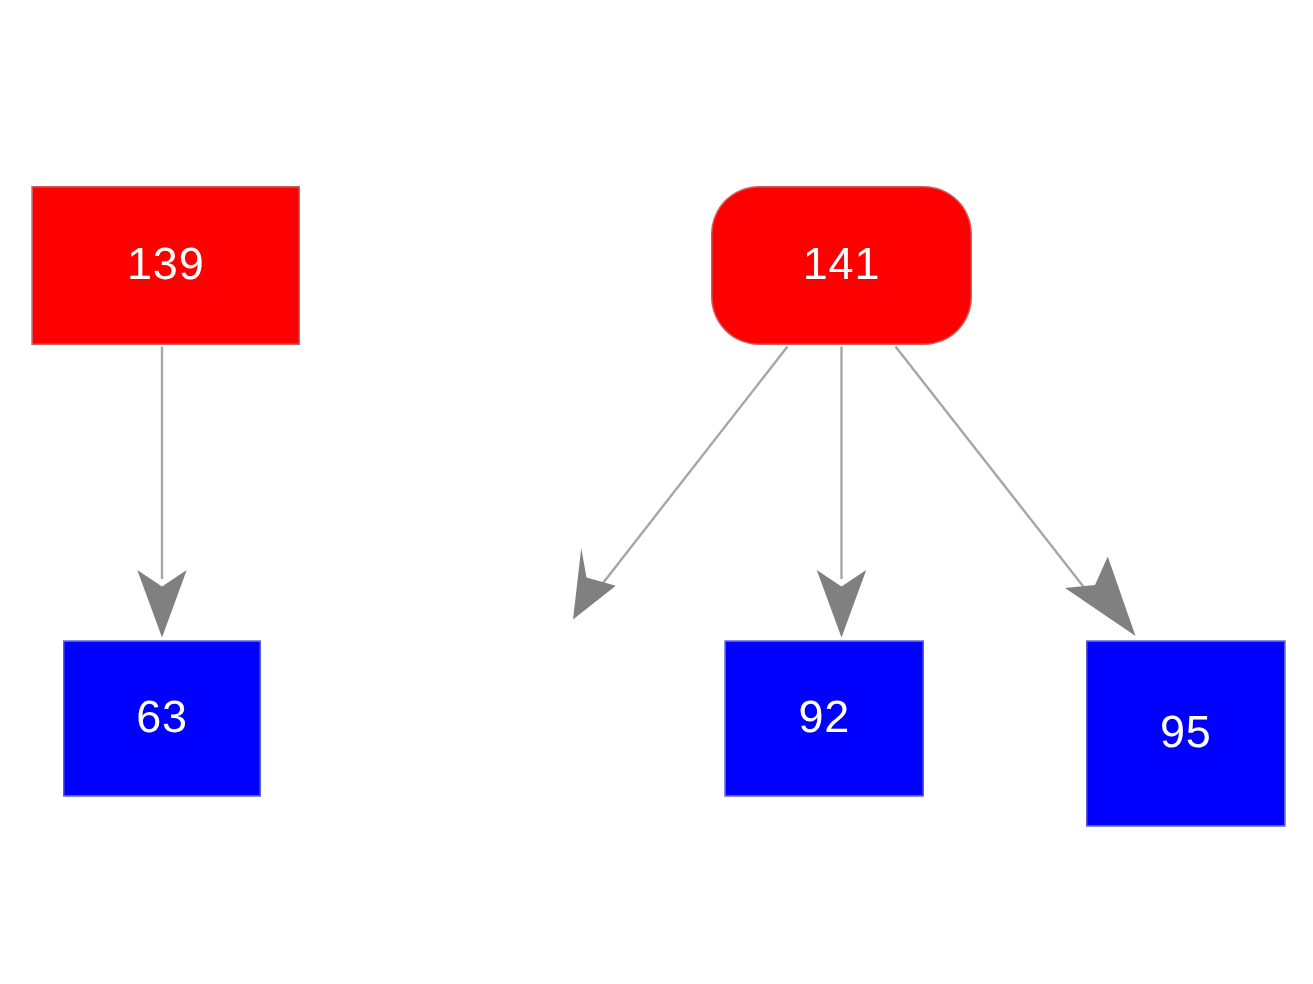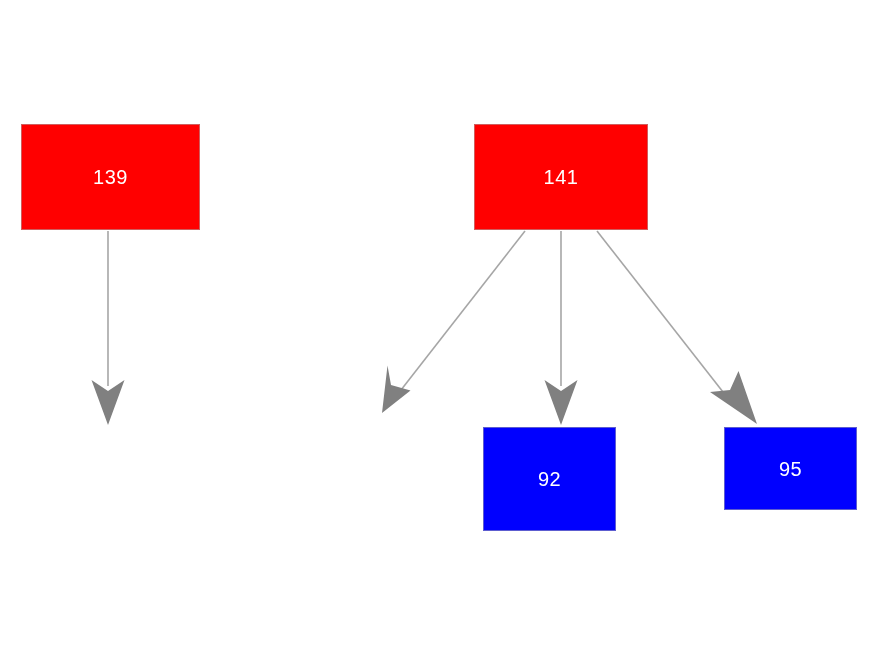--- a/index.html
+++ b/index.html
@@ -38,21 +38,21 @@
     position: absolute;
     box-sizing: border-box;
     display: flex;
     align-items: center;
     justify-content: center;
     border: 1px solid rgba(170,170,170,0.55);
   }
   .node-label {
     color: #ffffff;
     font-family: "Liberation Sans", sans-serif;
-    font-size: 20px;
+    font-size: 30px;
     font-weight: 400;
     line-height: 1;
     letter-spacing: 0.5px;
     white-space: nowrap;
   }
 </style>
 </head>
 <body>
 
 <div id="diagram-canvas">
@@ -79,28 +79,31 @@
       <path d="M 757 424 L 710 392 L 730 390 L 738.5 371 Z" fill="#808080"></path>
     </g>
   </svg>
 
   <div id="node-layer">
 
     <div class="node" style="left:21px; top:124px; width:179px; height:106px; background:#ff0000;">
       <span class="node-label">139</span>
     </div>
 
-    <div class="node" style="left:474px; top:124px; width:174px; height:106px; background:#ff0000;">
+    <div class="node" style="left:474px; top:124px; width:174px; height:106px; background:#ff0000;border-radius:32px;">
       <span class="node-label">141</span>
     </div>
 
+    <div class="node" style="left:42px; top:427px; width:132px; height:104px; background:#0000ff;">
+      <span class="node-label">63</span>
+    </div>
 
 
     <div class="node" style="left:483px; top:427px; width:133px; height:104px; background:#0000ff;">
       <span class="node-label">92</span>
     </div>
 
-    <div class="node" style="left:724px; top:427px; width:133px; height:83px; background:#0000ff;">
+    <div class="node" style="left:724px; top:427px; width:133px; height:124px; background:#0000ff;">
       <span class="node-label">95</span>
     </div>
 
   </div>
 </div>
 
 </body></html>

